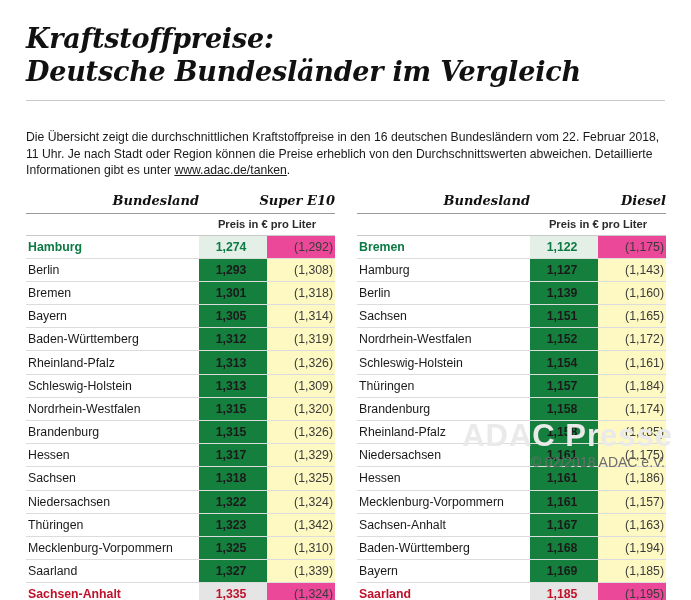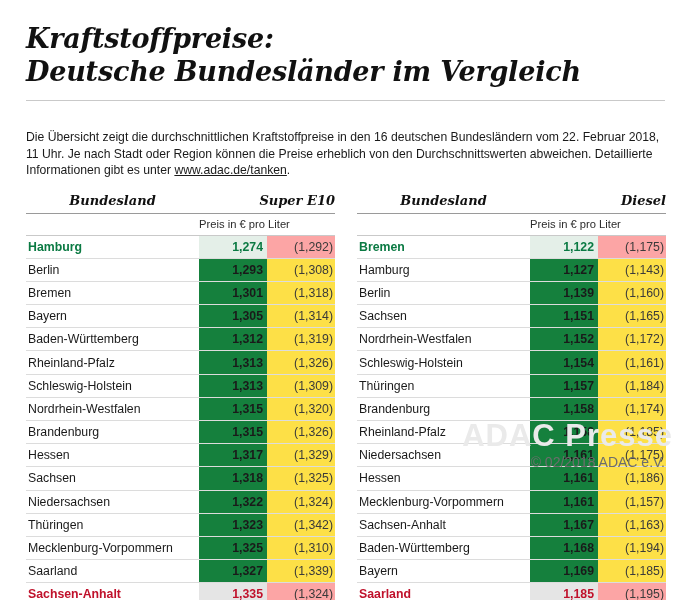--- a/index.html
+++ b/index.html
@@ -63,56 +63,57 @@
     width: 100%;
     border-collapse: collapse;
     table-layout: fixed;
   }
   .hdr-th {
     font-family: "DejaVu Serif", serif;
     font-weight: bold;
     font-style: italic;
     font-size: 13px;
     color: #111;
-    text-align: center;
+    text-align: right;
     padding: 0 0 5px 0;
     vertical-align: bottom;
   }
   .hdr-th.right {
     text-align: right;
   }
   .rule-top td {
     border-bottom: 1px solid #9a9a9a;
     height: 0;
     padding: 0;
   }
   .subhdr td {
     font-size: 11.2px;
     color: #2b2b2b;
-    text-align: left;
+    text-align: center;
     padding: 4px 0 5px 0;
+    font-weight: bold;
   }
   .rule-thin td {
     border-bottom: 1px solid #c9c9c9;
     height: 0;
     padding: 0;
   }
   tbody tr.row td {
     font-size: 12.3px;
     padding: 4.1px 0 4.1px 0;
     border-bottom: 1px solid #dcdcdc;
     white-space: nowrap;
     overflow: hidden;
   }
   td.land {
     text-align: left;
     padding-left: 2px !important;
   }
   td.price {
-    text-align: right;
+    text-align: center;
     font-weight: bold;
     padding-right: 4px !important;
   }
   td.prev {
     text-align: right;
     color: #3a3a3a;
     font-weight: normal;
     padding-right: 2px !important;
   }
   .row.lowest td.land,
@@ -126,27 +127,27 @@
     font-weight: bold;
   }
   .row.lowest td.price {
     background: #e4efe8;
   }
   .row.highest td.price {
     background: #e5e5e5;
   }
   .row.lowest td.prev,
   .row.highest td.prev {
-    background: #fca5a5;
+    background: #ec4899;
   }
   .row td.price {
     background: #15803d;
   }
   .row td.prev {
-    background: #fde047;
+    background: #fef9c3;
   }
   .col-land { width: 56%; }
   .col-price { width: 22%; }
   .col-prev { width: 22%; }
   
   .legend {
     margin-top: 9px;
     font-size: 10.8px;
     display: flex;
     align-items: center;

